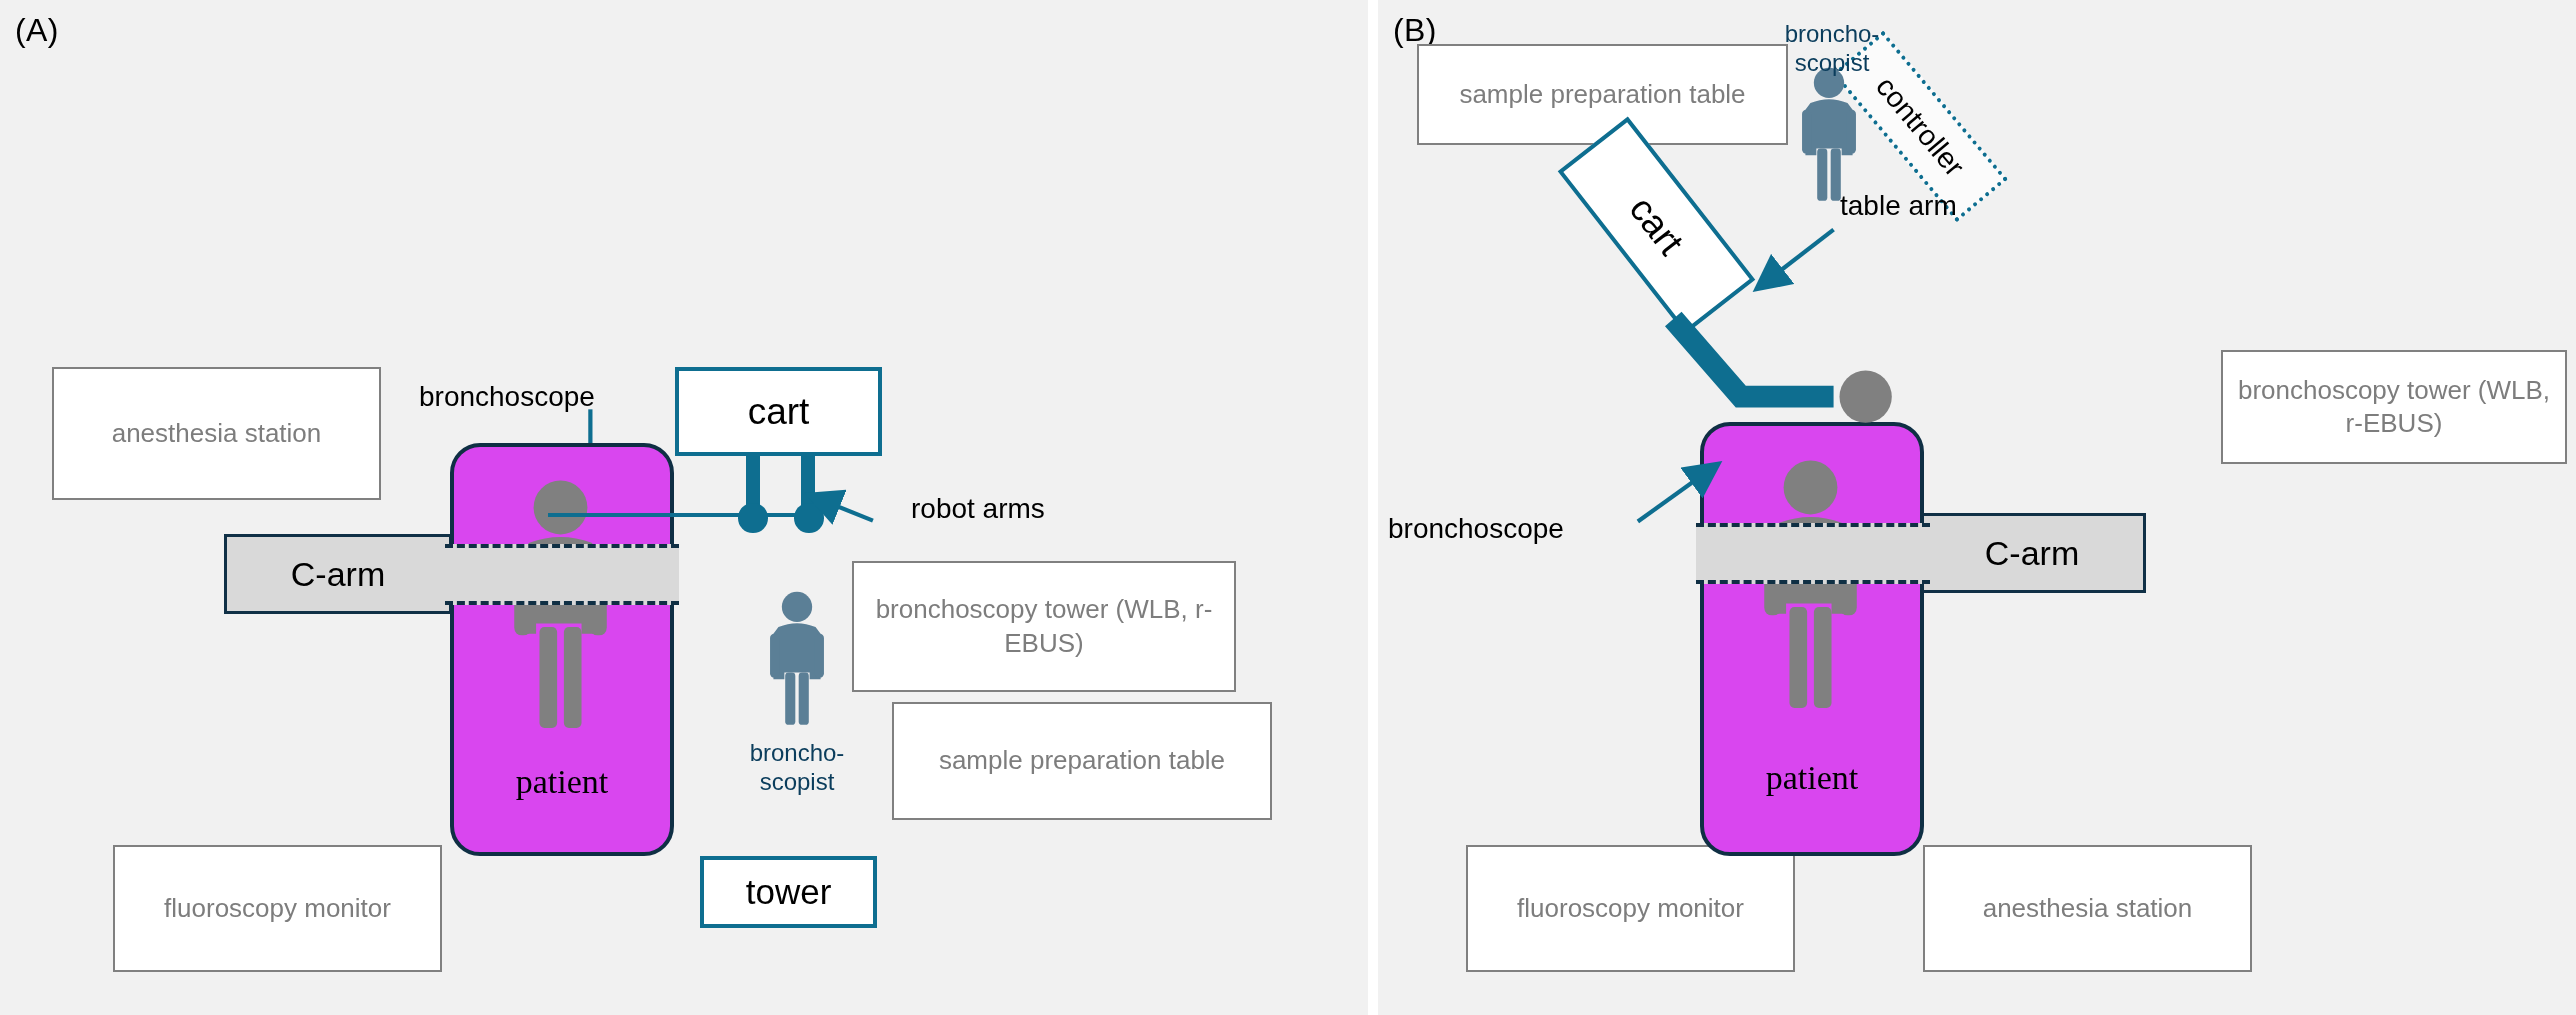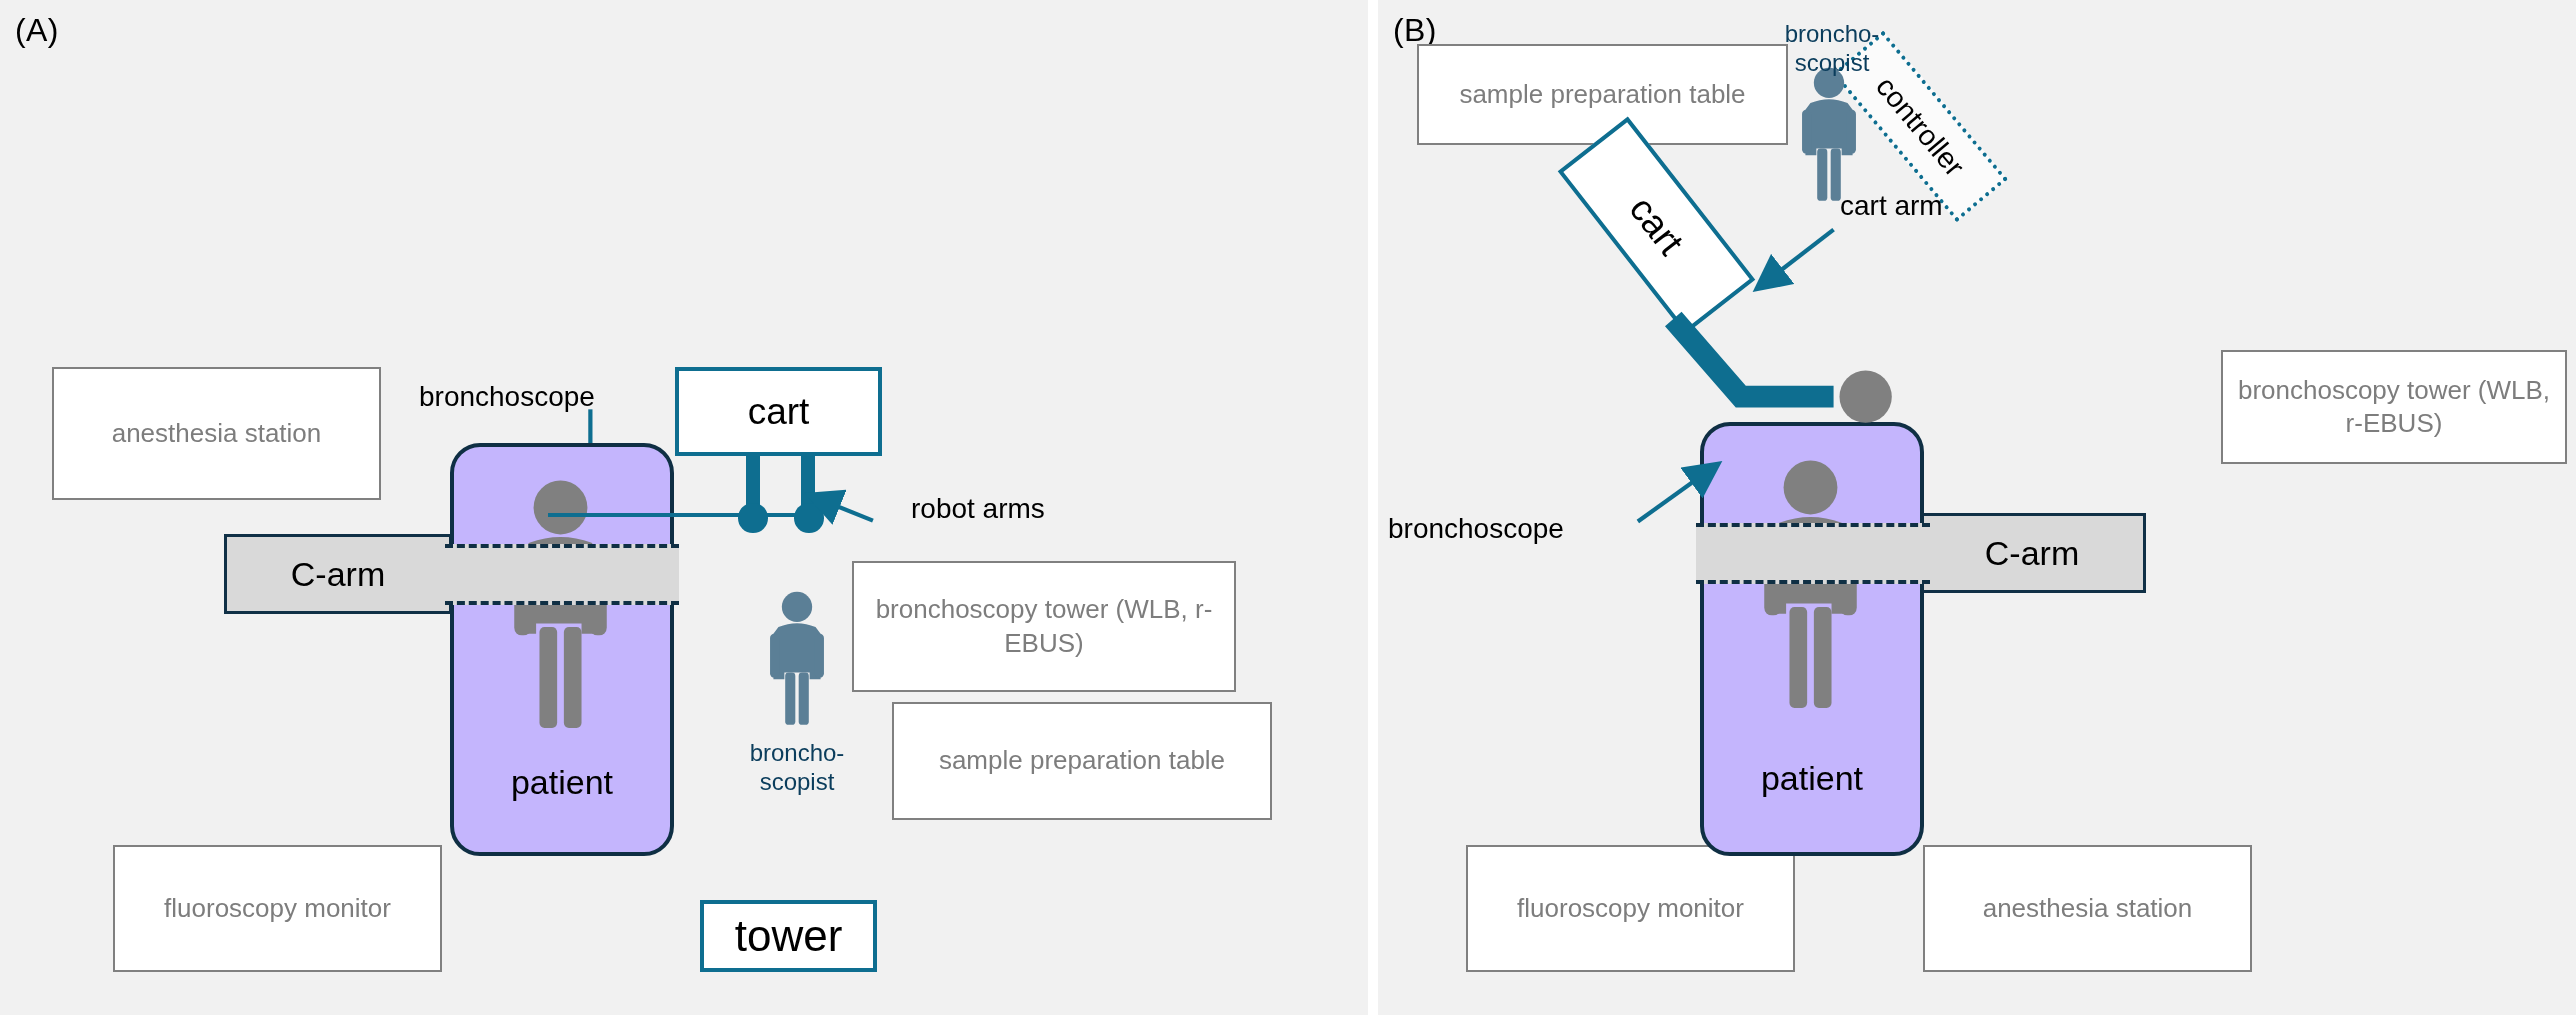--- a/index.html
+++ b/index.html
@@ -106,24 +106,25 @@
     align-items: center;
     justify-content: center;
     transform: rotate(50deg);
     transform-origin: center center;
   }
 
   
   .bed {
     position: absolute;
     box-sizing: border-box;
-    background: #c4b5fd;
+    background: #d946ef;
     border: 4.2px solid #0f2f44;
     border-radius: 30px;
     z-index: 3;
+    font-family: Liberation Serif, serif;
   }
   .bed-label {
     position: absolute;
     left: 0; right: 0;
     text-align: center;
     font-size: 34px;
     color: #000000;
   }
   
   .carm-band {
@@ -210,21 +211,21 @@
 
     <div class="teal-box" style="left:675px; top:367px; width:207px; height:89px;">cart</div>
 
     <div class="arm-bar" style="left:746px; top:454px; width:14.3px; height:61px;"></div>
     <div class="arm-knob" style="left:738px; top:503px; width:29.5px; height:29.5px;"></div>
     <div class="arm-bar" style="left:801px; top:454px; width:14.3px; height:61px;"></div>
     <div class="arm-knob" style="left:794px; top:503px; width:29.5px; height:29.5px;"></div>
 
     <div class="tl-line" style="left:548px; top:513px; width:253px; height:4.2px; z-index:5;"></div>
 
-    <div class="teal-box" style="left:700px; top:900px; width:177px; height:72px; font-size:44px;">tower</div>
+    <div class="teal-box" style="left:700px; top:856px; width:177px; height:72px; font-size:35px;">tower</div>
 
     <div class="person" style="left:759px; top:590px;">
       <svg width="76" height="139" viewBox="0 0 90 165">
         <circle cx="45" cy="20" r="18" fill="#5b7f96"></circle>
         <path d="M23 44 q22 -9 44 0 l6 8 v54 h-13 v-8 h-30 v8 h-13 v-54 z" fill="#5b7f96"></path>
         <rect x="13" y="52" width="11" height="52" rx="5" fill="#5b7f96"></rect>
         <rect x="66" y="52" width="11" height="52" rx="5" fill="#5b7f96"></rect>
         <rect x="31" y="98" width="12" height="62" rx="4" fill="#5b7f96"></rect>
         <rect x="47" y="98" width="12" height="62" rx="4" fill="#5b7f96"></rect>
       </svg>
@@ -298,21 +299,21 @@
     <div class="person-label" style="left:361px; top:18.6px;">
       <div>broncho-</div>
       <div>scopist</div>
     </div>
 
     <svg class="overlay" style="z-index:5;" viewBox="0 0 1420 1204" width="1198" height="1016">
       <polyline points="350,378 430,470 540,470" fill="none" stroke="#0e6e90" stroke-width="26" stroke-linejoin="miter" stroke-linecap="butt"></polyline>
       <circle cx="578" cy="470" r="31" fill="#808080"></circle>
     </svg>
 
-    <span class="anno" style="left:462px; top:190px;">cart arm</span>
+    <span class="anno" style="left:462px; top:190px;">table arm</span>
     <span class="anno" style="left:10px; top:513px;">bronchoscope</span>
 
     <svg class="overlay" style="z-index:6;" viewBox="0 0 1420 1204" width="1198" height="1016">
       <defs>
         <marker id="ah-b" markerWidth="9" markerHeight="9" refX="7" refY="4.5" orient="auto" markerUnits="strokeWidth">
           <path d="M0,0 L9,4.5 L0,9 z" fill="#0e6e90"></path>
         </marker>
       </defs>
 
       <line x1="540" y1="272" x2="452" y2="340" stroke="#0e6e90" stroke-width="5" marker-end="url(#ah-b)"></line>

